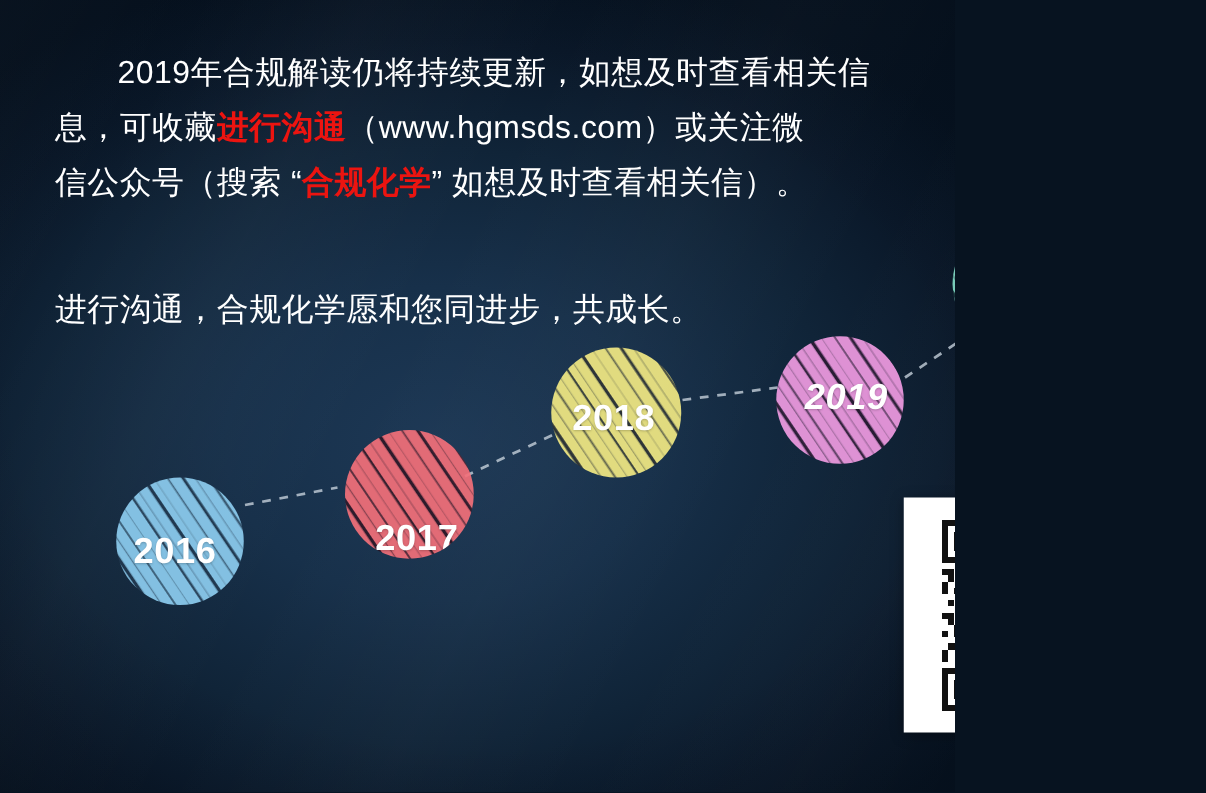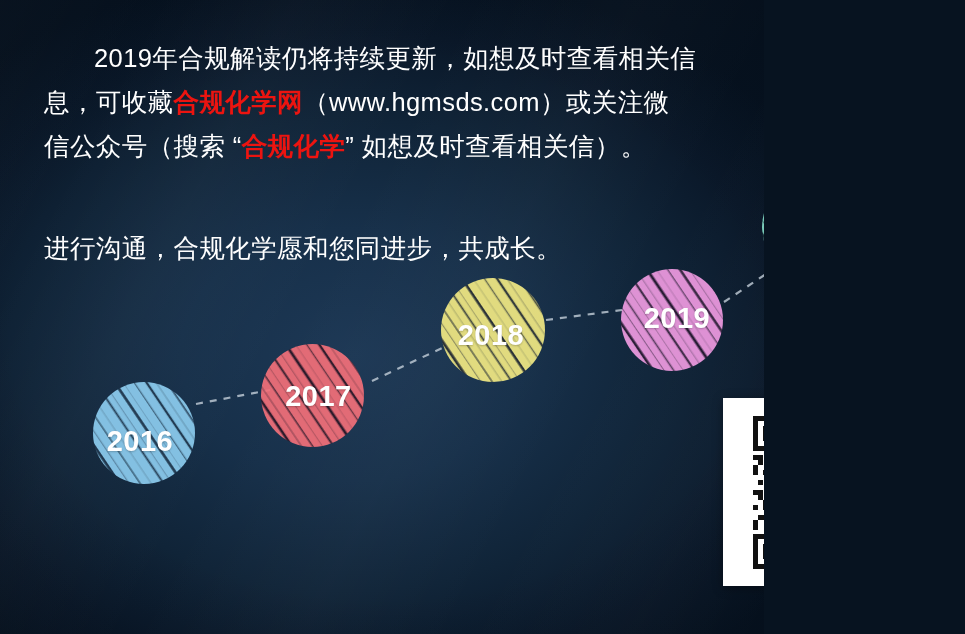--- a/index.html
+++ b/index.html
@@ -59,29 +59,29 @@
   .circle .yr{
     position:relative;z-index:3;
     color:#ffffff;font-weight:bold;
     font-size:29px;letter-spacing:.5px;
     text-shadow:0 1px 2px rgba(0,0,0,.22);
     font-family:"Liberation Sans","DejaVu Sans",sans-serif;
   }
   .circle .yr.dots{font-size:26px;letter-spacing:5px;position:relative;top:-4px;}
 
   .c2016{left:93px;  top:382px; width:102px;height:102px;}
-  .c2017{left:261px; top:344px; width:103px;height:103px;}
+  .c2017{left:276px; top:344px; width:103px;height:103px;align-items:flex-end;}
   .c2018{left:441px; top:278px; width:104px;height:104px;}
   .c2019{left:621px; top:269px; width:102px;height:102px;}
   .cdots{left:762px; top:177px; width:100px;height:100px;}
 
   .c2016 .yr{position:relative;left:-4px;top:8px;}
   .c2017 .yr{position:relative;left:6px;top:1px;}
   .c2018 .yr{position:relative;left:-2px;top:5px;}
-  .c2019 .yr{position:relative;left:5px;top:-2px;}
+  .c2019 .yr{position:relative;left:5px;top:-2px;font-style:italic;}
 
   
   .connectors{position:absolute;inset:0;z-index:4;}
 
   
   .caption{
     position:absolute;left:60px;top:512px;
     color:#ffffff;font-size:22px;letter-spacing:.6px;
     z-index:7;white-space:nowrap;
     text-shadow:0 1px 2px rgba(0,0,0,.3);
@@ -121,21 +121,21 @@
       <line x1="196" y1="404" x2="270" y2="390"></line>
       <line x1="372" y1="381" x2="442" y2="348"></line>
       <line x1="546" y1="320" x2="622" y2="310"></line>
       <line x1="724" y1="302" x2="790" y2="258"></line>
     </g>
   </svg>
 
   <div class="textblock">
     <p class="para">
       <span class="ind"></span><span>2019年合规解读仍将持续更新，如想及时查看相关信</span><br>
-      <span>息，可收藏</span><span class="hl">合规化学网</span><span>（www.hgmsds.com）或关注微</span><br>
+      <span>息，可收藏</span><span class="hl">进行沟通</span><span>（www.hgmsds.com）或关注微</span><br>
       <span>信公众号（搜索 “</span><span class="hl">合规化学</span><span>” 如想及时查看相关信）。</span>
     </p>
     <p class="para p2">
       <span class="ind"></span><br>
       <span>进行沟通，合规化学愿和您同进步，共成长。</span>
     </p>
   </div>
 
   <div class="circle c2016">
     <svg class="scribble" viewBox="0 0 100 100" preserveAspectRatio="none">

